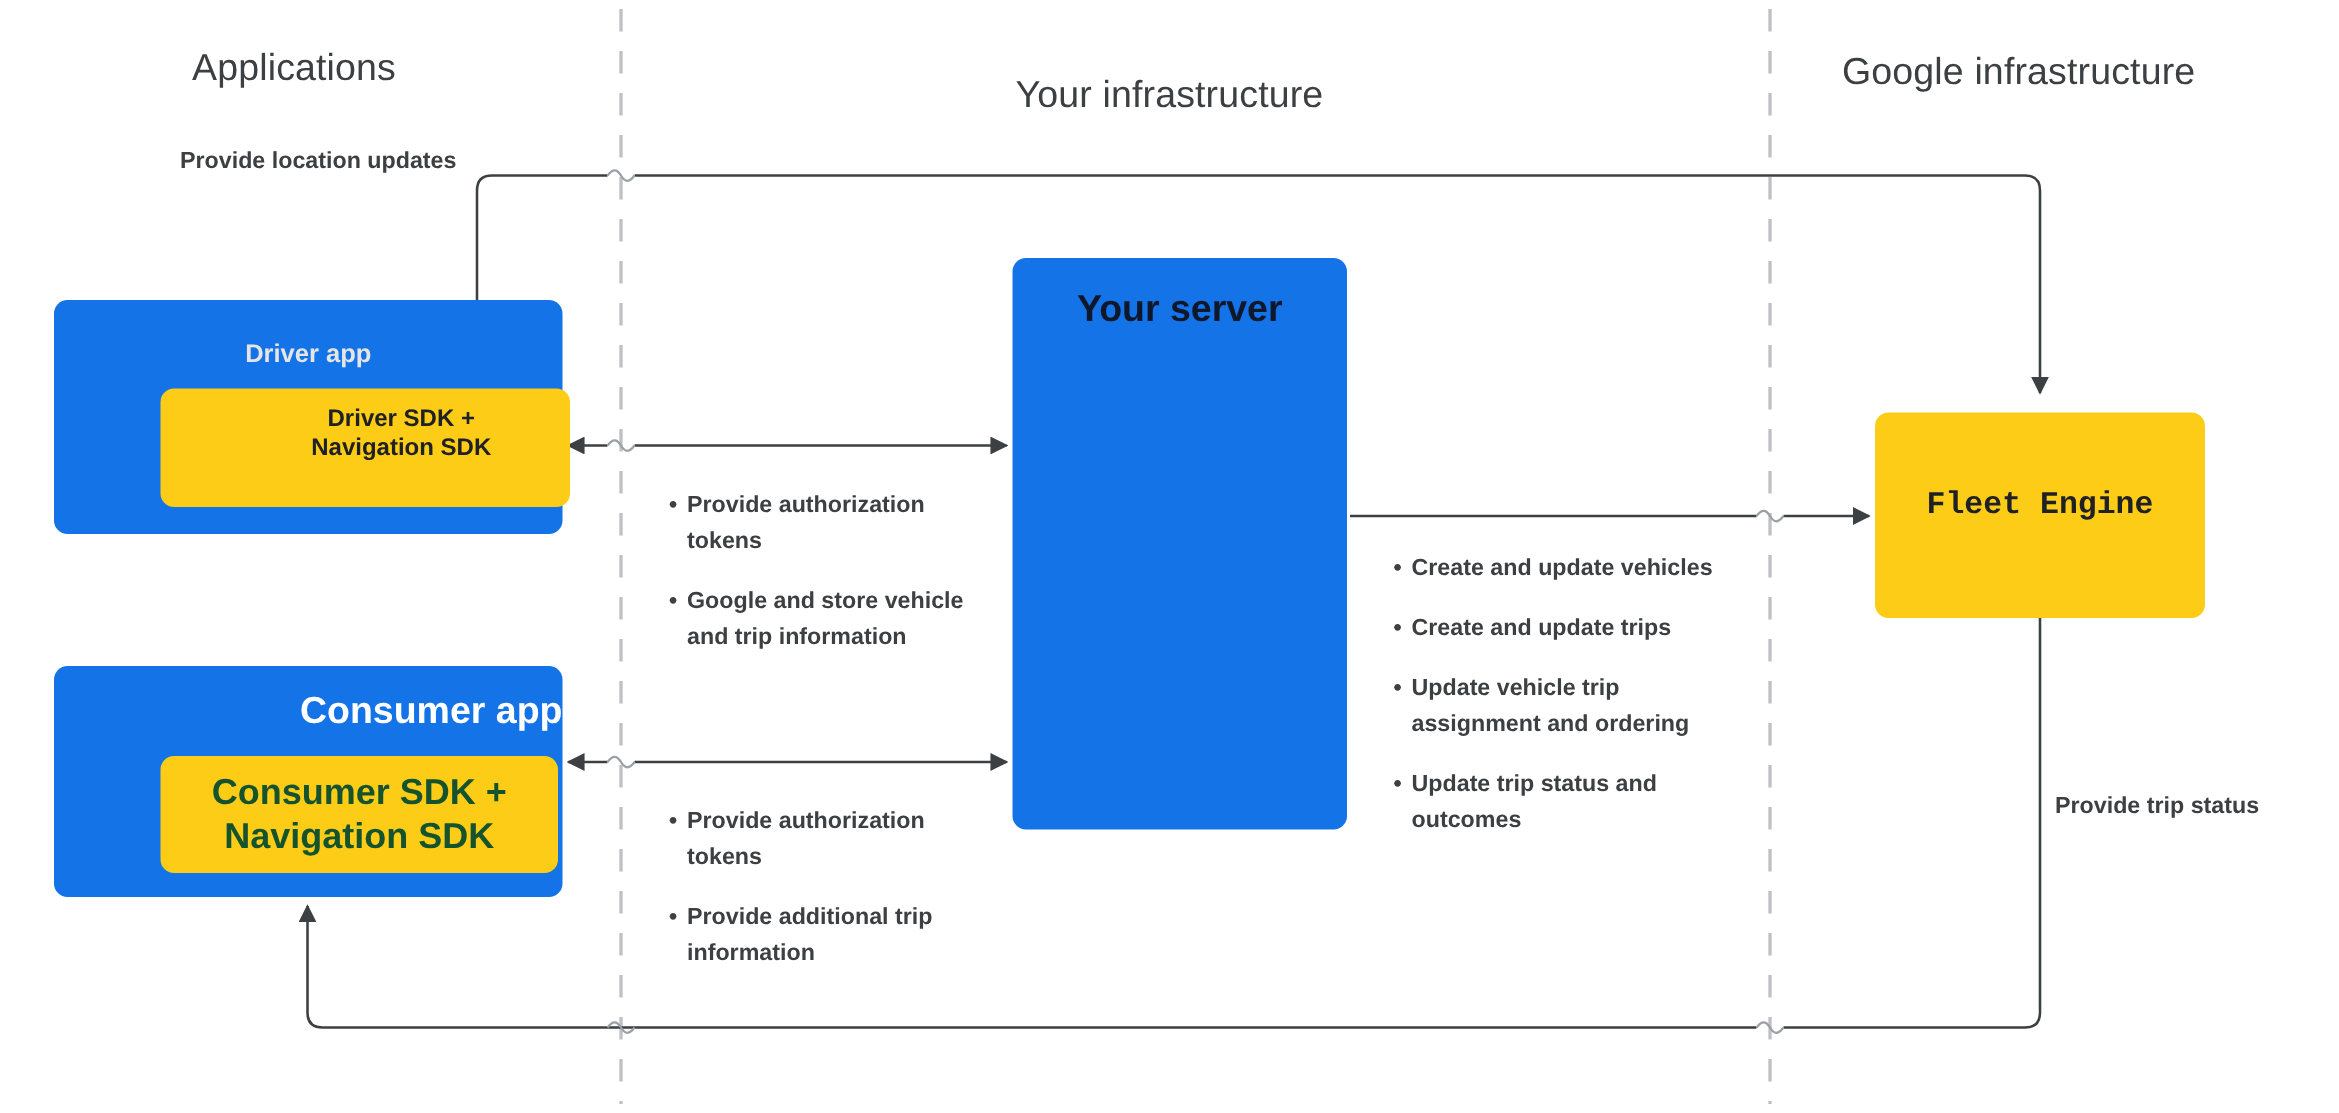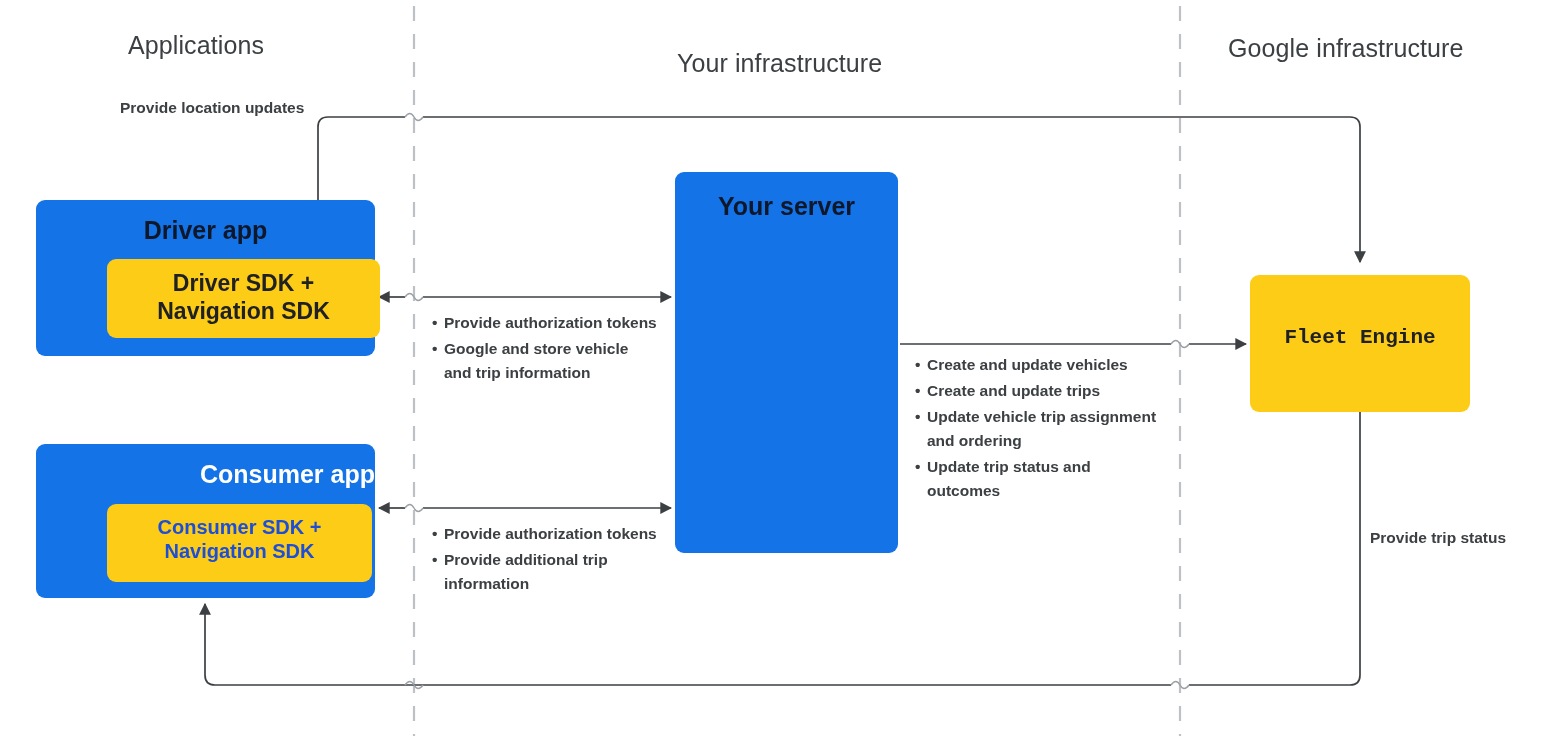--- a/index.html
+++ b/index.html
@@ -33,28 +33,28 @@
   .box-inner{
     border-radius:9px;
     background:#fccc17;
   }
   .box-label{
     position:absolute;width:100%;text-align:center;
     font-weight:700;white-space:pre-line;line-height:1.20;
   }
 
   #driver-app{left:36px;top:200px;width:339px;height:156px;}
-  #driver-app-title{top:15px;font-size:25px;color:#0f172a;}
+  #driver-app-title{top:26px;font-size:17px;color:#e5e5e5;}
   #driver-sdk{left:71px;top:59px;width:273px;height:79px;}
-  #driver-sdk-title{top:11px;font-size:23px;color:#202124;}
+  #driver-sdk-title{top:11px;font-size:16px;color:#202124;margin-left:24px;}
 
   #consumer-app{left:36px;top:444px;width:339px;height:154px;}
   #consumer-app-title{top:15px;font-size:25px;color:#ffffff;text-align:right;}
   #consumer-sdk{left:71px;top:60px;width:265px;height:78px;}
-  #consumer-sdk-title{top:11px;font-size:20px;color:#1d4ed8;}
+  #consumer-sdk-title{top:11px;font-size:24px;color:#14532d;}
 
   #your-server{left:675px;top:172px;width:223px;height:381px;}
   #your-server-title{top:19px;font-size:25px;color:#0f172a;}
 
   #fleet-engine{left:1250px;top:275px;width:220px;height:137px;}
   #fleet-engine-title{top:50px;font-size:21px;color:#202124;font-family:Liberation Mono, monospace;}
 
   
   .note{
     position:absolute;
@@ -72,21 +72,21 @@
     font-size:15.5px;
     font-weight:700;
     color:#3c4043;
     line-height:1.55;
     list-style:none;
     margin:0;padding:0;
   }
   .bullets li{
     position:relative;
     padding-left:12px;
-    margin:2px;
+    margin:16px;
   }
   .bullets li::before{
     content:"\2022";
     position:absolute;left:0;top:0;
   }
   #bullets-driver{left:430px;top:309px;width:230px;}
   #bullets-consumer{left:430px;top:520px;width:230px;}
   #bullets-server{left:913px;top:351px;width:250px;}
 </style>
 </head>

